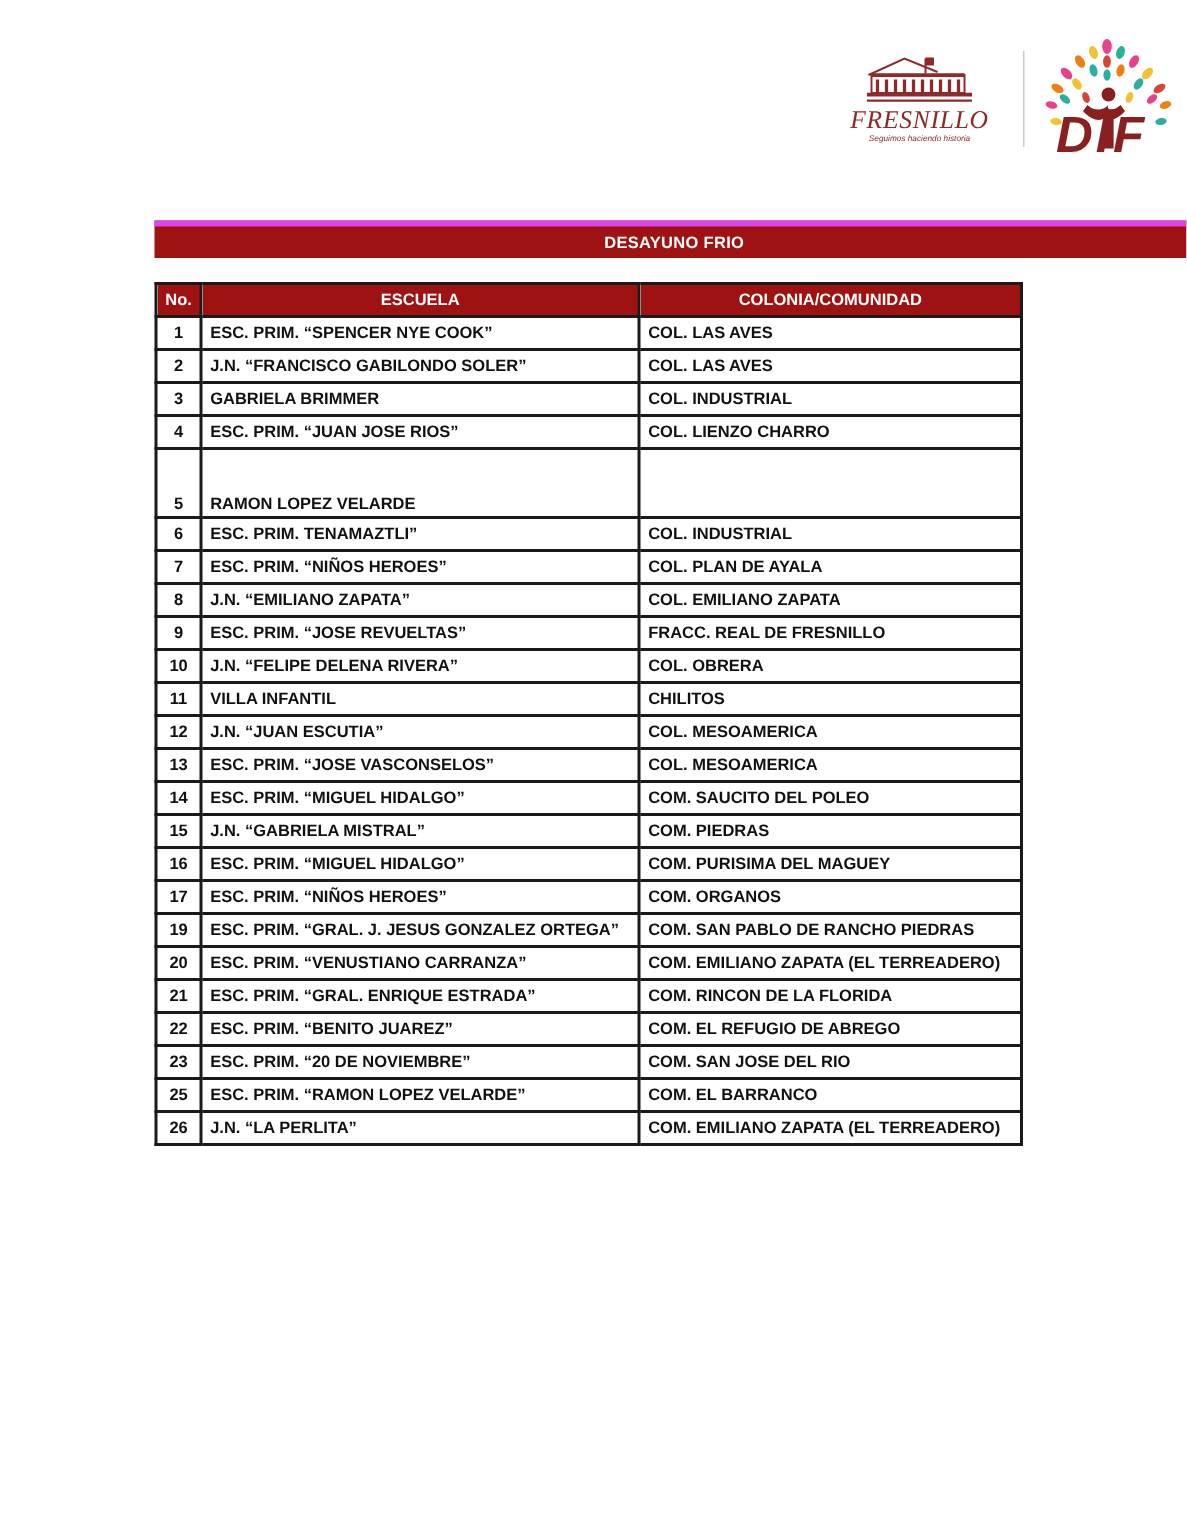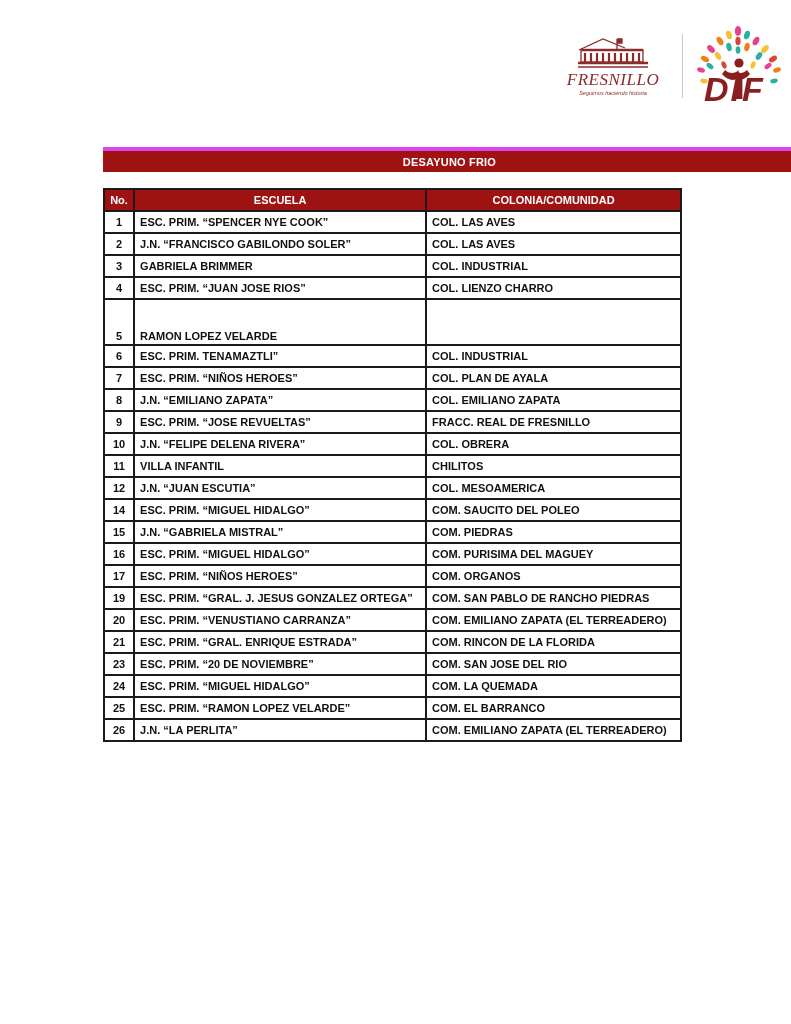--- a/index.html
+++ b/index.html
@@ -204,20 +204,25 @@
       <td>VILLA INFANTIL</td>
       <td>CHILITOS</td>
     </tr>
 
     <tr>
       <td class="cell-no">12</td>
       <td>J.N. “JUAN ESCUTIA”</td>
       <td>COL. MESOAMERICA</td>
     </tr>
 
+    <tr>
+      <td class="cell-no">13</td>
+      <td>ESC. PRIM. “JOSE VASCONSELOS”</td>
+      <td>COL. MESOAMERICA</td>
+    </tr>
 
     <tr>
       <td class="cell-no">14</td>
       <td>ESC. PRIM. “MIGUEL HIDALGO”</td>
       <td>COM. SAUCITO DEL POLEO</td>
     </tr>
 
     <tr>
       <td class="cell-no">15</td>
       <td>J.N. “GABRIELA MISTRAL”</td>
@@ -248,32 +253,32 @@
       <td>ESC. PRIM. “VENUSTIANO CARRANZA”</td>
       <td>COM. EMILIANO ZAPATA (EL TERREADERO)</td>
     </tr>
 
     <tr>
       <td class="cell-no">21</td>
       <td>ESC. PRIM. “GRAL. ENRIQUE ESTRADA”</td>
       <td>COM. RINCON DE LA FLORIDA</td>
     </tr>
 
+    <tr>
+      <td class="cell-no">22</td>
+      <td>ESC. PRIM. “BENITO JUAREZ”</td>
+      <td>COM. EL REFUGIO DE ABREGO</td>
+    </tr>
 
     <tr>
       <td class="cell-no">23</td>
       <td>ESC. PRIM. “20 DE NOVIEMBRE”</td>
       <td>COM. SAN JOSE DEL RIO</td>
     </tr>
 
-    <tr>
-      <td class="cell-no">24</td>
-      <td>ESC. PRIM. “MIGUEL HIDALGO”</td>
-      <td>COM. LA QUEMADA</td>
-    </tr>
 
     <tr>
       <td class="cell-no">25</td>
       <td>ESC. PRIM. “RAMON LOPEZ VELARDE”</td>
       <td>COM. EL BARRANCO</td>
     </tr>
 
     <tr>
       <td class="cell-no">26</td>
       <td>J.N. “LA PERLITA”</td>

